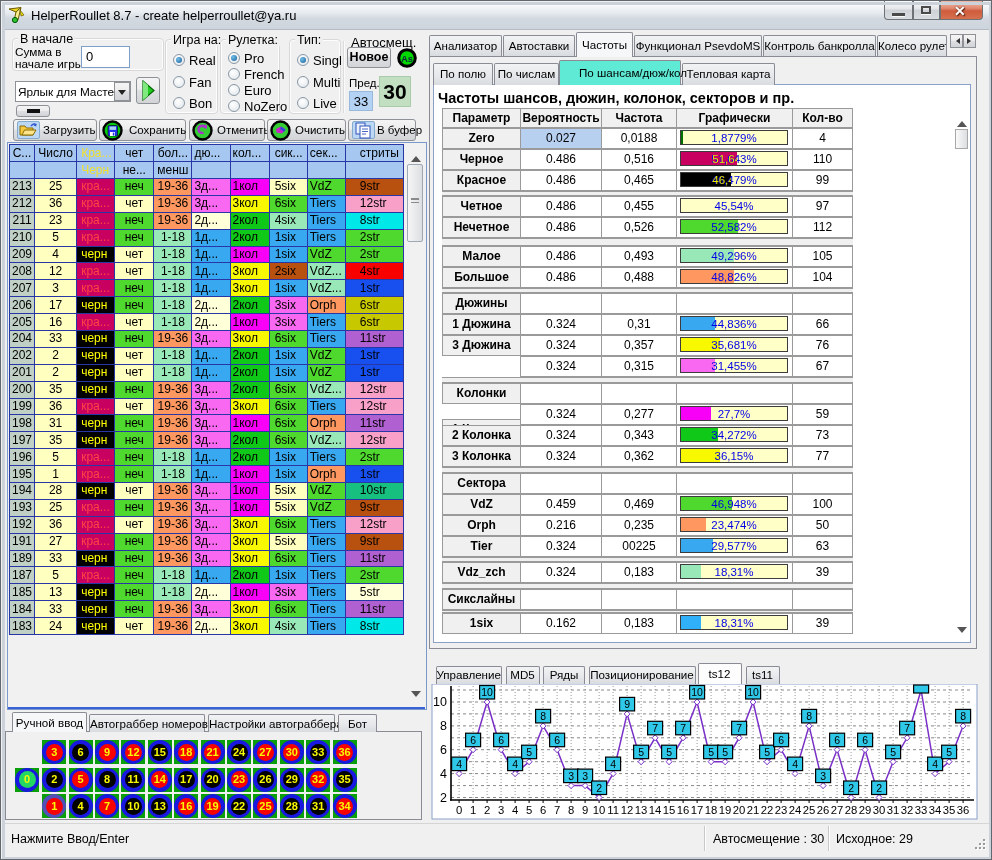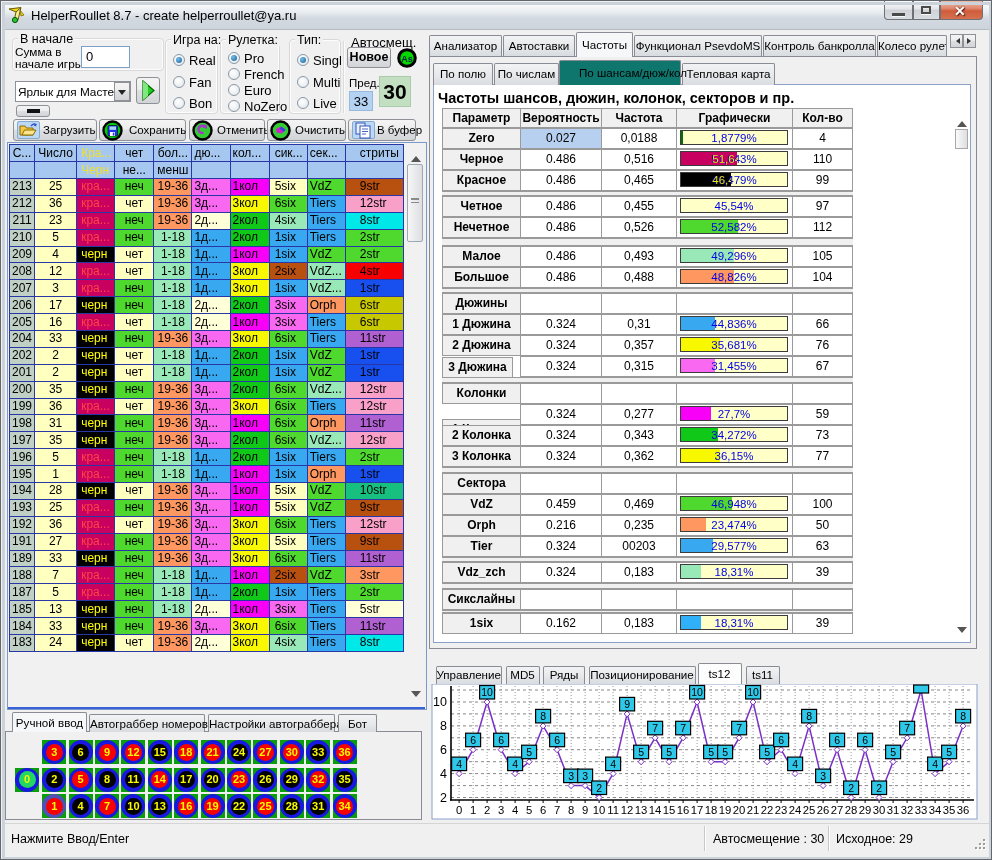--- a/index.html
+++ b/index.html
@@ -462,32 +462,20 @@
           <td style="background:#000000;color:#ffff00">черн</td>
           <td style="background:#4fd82e;color:#000">неч</td>
           <td style="background:#ff9860;color:#000">19-36</td>
           <td style="background:#f868f0;color:#000">3д...</td>
           <td style="background:#f8f800;color:#000">3кол</td>
           <td style="background:#4fd82e;color:#000">6six</td>
           <td style="background:#38a8f0;color:#000">Tiers</td>
           <td style="background:#b060d0;color:#000">11str</td>
         </tr>
 <tr style="height:16.9px">
-          <td style="background:#c0d0c4">188</td>
-          <td style="background:#ffffc0">7</td>
-          <td style="background:#c80060;color:#ff4444">кра...</td>
-          <td style="background:#4fd82e;color:#000">неч</td>
-          <td style="background:#99e8b8;color:#000">1-18</td>
-          <td style="background:#38a8f0;color:#000">1д...</td>
-          <td style="background:#f800f8;color:#000">1кол</td>
-          <td style="background:#b85010;color:#000">2six</td>
-          <td style="background:#4fd82e;color:#000">VdZ</td>
-          <td style="background:#ff9860;color:#000">3str</td>
-        </tr>
-<tr style="height:16.9px">
           <td style="background:#c0d0c4">187</td>
           <td style="background:#ffffc0">5</td>
           <td style="background:#c80060;color:#ff4444">кра...</td>
           <td style="background:#4fd82e;color:#000">неч</td>
           <td style="background:#99e8b8;color:#000">1-18</td>
           <td style="background:#38a8f0;color:#000">1д...</td>
           <td style="background:#10c818;color:#000">2кол</td>
           <td style="background:#38a8f0;color:#000">1six</td>
           <td style="background:#38a8f0;color:#000">Tiers</td>
           <td style="background:#4fd82e;color:#000">2str</td>
@@ -709,21 +697,21 @@
 <div class="tab" style="left:633px;top:34px;width:128px;height:21px;line-height:19px;overflow:hidden">Функционал PsevdoMS</div>
 <div class="tab" style="left:762px;top:34px;width:113px;height:21px;line-height:19px;overflow:hidden">Контроль банкролла</div>
 <div class="tab" style="left:876px;top:34px;width:70px;height:21px;line-height:19px;overflow:hidden">Колесо рулет</div>
 <div class="btn" style="left:949px;top:33px;width:13px;height:14px;border-radius:0"></div>
 <div class="btn" style="left:962px;top:33px;width:13px;height:14px;border-radius:0"></div>
 <div class="abs" style="left:952px;top:37px;width:0;height:0;border:3.5px solid transparent;border-right:4.5px solid #333"></div>
 <div class="abs" style="left:966px;top:37px;width:0;height:0;border:3.5px solid transparent;border-left:4.5px solid #333"></div>
 <div class="abs" style="left:432px;top:83px;width:538px;height:559px;background:#fff;border:1px solid #8aa0c8"></div>
 <div class="tab" style="left:432px;top:62px;width:60px;height:22px;line-height:20px;">По полю</div>
 <div class="tab" style="left:493px;top:62px;width:65px;height:22px;line-height:20px;">По числам</div>
-<div class="tab act" style="left:558px;top:59px;width:122px;height:25px;line-height:23px;background:#0f766e;padding-left:19px;">По шансам/дюж/кол</div>
+<div class="tab act" style="left:558px;top:59px;width:122px;height:25px;line-height:23px;background:#5eead4;padding-left:19px;">По шансам/дюж/кол</div>
 <div class="tab" style="left:681px;top:62px;width:93px;height:22px;line-height:20px;">Тепловая карта</div>
 <div class="lbl" style="left:437px;top:89px;font-size:14.5px;font-weight:bold">Частоты шансов, дюжин, колонок, секторов и пр.</div>
 <div class="ftd fhd" style="left:441px;top:107px;width:79px;height:20px;line-height:18px">Параметр</div>
 <div class="ftd fhd" style="left:519px;top:107px;width:82px;height:20px;line-height:18px">Вероятность</div>
 <div class="ftd fhd" style="left:600px;top:107px;width:76px;height:20px;line-height:18px">Частота</div>
 <div class="ftd fhd" style="left:675px;top:107px;width:117px;height:20px;line-height:18px">Графически</div>
 <div class="ftd fhd" style="left:791px;top:107px;width:61px;height:20px;line-height:18px">Кол-во</div>
 <div class="ftd fhd" style="left:441px;top:126.5px;width:79px;height:21px;line-height:19px">Zero</div>
 <div class="ftd" style="left:519px;top:126.5px;width:82px;height:21px;line-height:19px;background:#b8d0f0;">0.027</div>
 <div class="ftd" style="left:600px;top:126.5px;width:76px;height:21px;line-height:19px">0,0188</div>
@@ -812,21 +800,21 @@
 <div class="ftd" style="left:791px;top:312.5px;width:61px;height:21px;line-height:19px">66</div>
 <div class="ftd fhd" style="left:441px;top:333.5px;width:79px;height:21px;line-height:19px">2 Дюжина</div>
 <div class="ftd" style="left:519px;top:333.5px;width:82px;height:21px;line-height:19px;">0.324</div>
 <div class="ftd" style="left:600px;top:333.5px;width:76px;height:21px;line-height:19px">0,357</div>
 <div class="ftd" style="left:675px;top:333.5px;width:117px;height:21px"></div>
 <div class="bar" style="left:679px;top:335.5px;width:108px;height:15px">
       <div class="fill" style="width:38.5px;background:#f8f800"></div>
       <div class="pct" style="z-index:2">35,681%</div>
     </div>
 <div class="ftd" style="left:791px;top:333.5px;width:61px;height:21px;line-height:19px">76</div>
-<div class="ftd fhd" style="left:441px;top:356px;width:71px;height:21px;line-height:19px">3 Дюжина</div>
+<div class="ftd fhd" style="left:441px;top:334px;width:79px;height:21px;line-height:19px">3 Дюжина</div>
 <div class="ftd" style="left:519px;top:354.5px;width:82px;height:21px;line-height:19px;">0.324</div>
 <div class="ftd" style="left:600px;top:354.5px;width:76px;height:21px;line-height:19px">0,315</div>
 <div class="ftd" style="left:675px;top:354.5px;width:117px;height:21px"></div>
 <div class="bar" style="left:679px;top:356.5px;width:108px;height:15px">
       <div class="fill" style="width:34.0px;background:#f868f0"></div>
       <div class="pct" style="z-index:2">31,455%</div>
     </div>
 <div class="ftd" style="left:791px;top:354.5px;width:61px;height:21px;line-height:19px">67</div>
 <div class="sep" style="left:441px;top:375.5px;width:411px;height:6px"></div>
 <div class="ftd fhd" style="left:441px;top:381.5px;width:79px;height:21px;line-height:19px">Колонки</div>
@@ -880,21 +868,21 @@
 <div class="ftd" style="left:519px;top:513.5px;width:82px;height:21px;line-height:19px;">0.216</div>
 <div class="ftd" style="left:600px;top:513.5px;width:76px;height:21px;line-height:19px">0,235</div>
 <div class="ftd" style="left:675px;top:513.5px;width:117px;height:21px"></div>
 <div class="bar" style="left:679px;top:515.5px;width:108px;height:15px">
       <div class="fill" style="width:25.3px;background:#ff9860"></div>
       <div class="pct" style="z-index:2">23,474%</div>
     </div>
 <div class="ftd" style="left:791px;top:513.5px;width:61px;height:21px;line-height:19px">50</div>
 <div class="ftd fhd" style="left:441px;top:534.5px;width:79px;height:21px;line-height:19px">Tier</div>
 <div class="ftd" style="left:519px;top:534.5px;width:82px;height:21px;line-height:19px;">0.324</div>
-<div class="ftd" style="left:600px;top:534.5px;width:76px;height:21px;line-height:19px">00203</div>
+<div class="ftd" style="left:600px;top:534.5px;width:76px;height:21px;line-height:19px">00225</div>
 <div class="ftd" style="left:675px;top:534.5px;width:117px;height:21px"></div>
 <div class="bar" style="left:679px;top:536.5px;width:108px;height:15px">
       <div class="fill" style="width:31.9px;background:#38a8f0"></div>
       <div class="pct" style="z-index:2">29,577%</div>
     </div>
 <div class="ftd" style="left:791px;top:534.5px;width:61px;height:21px;line-height:19px">63</div>
 <div class="sep" style="left:441px;top:555.5px;width:411px;height:5px"></div>
 <div class="ftd fhd" style="left:441px;top:560.5px;width:79px;height:21px;line-height:19px">Vdz_zch</div>
 <div class="ftd" style="left:519px;top:560.5px;width:82px;height:21px;line-height:19px;">0.324</div>
 <div class="ftd" style="left:600px;top:560.5px;width:76px;height:21px;line-height:19px">0,183</div>

